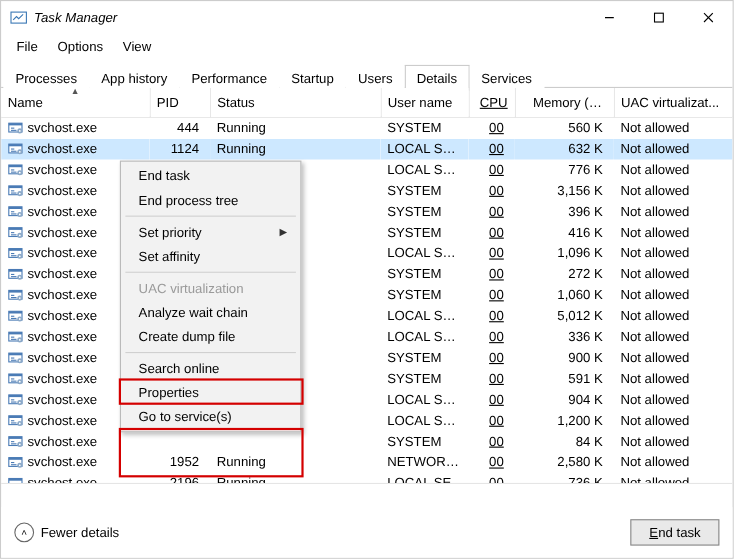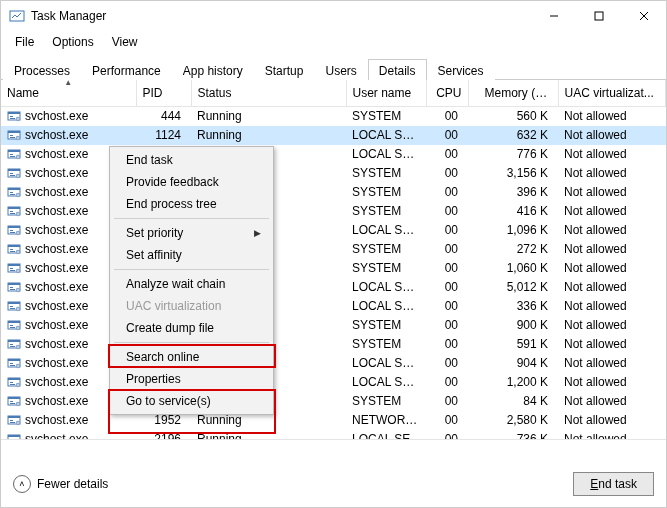--- a/index.html
+++ b/index.html
@@ -13,20 +13,21 @@
     overflow: hidden;
     position: relative;
     border: 1px solid #ccc;
   }
   
   .titlebar {
     display: flex;
     align-items: center;
     height: 30px;
     padding-left: 8px;
+    font-style: italic;
   }
   .titlebar .app-icon {
     width: 16px; height: 16px; margin-right: 6px;
     display: inline-flex; align-items: center; justify-content: center;
   }
   .titlebar .title { flex: 0 0 auto; }
   .titlebar .spacer { flex: 1; }
   .winbtns { display: flex; }
   .winbtn {
     width: 45px; height: 30px;
@@ -98,21 +99,21 @@
     white-space: nowrap;
     overflow: hidden;
     text-overflow: ellipsis;
     height: 19px;
   }
   tbody tr.selected td { background: #cde8ff; }
   .col-name { width: 135px; }
   .col-pid { width: 55px; }
   .col-status { width: 155px; }
   .col-user { width: 80px; }
-  .col-cpu { width: 42px; text-align: right; }
+  .col-cpu { width: 42px; text-align: right; text-decoration: underline; }
   .col-mem { width: 90px; text-align: right; padding-left: 16px; }
   .col-uac { width: auto; }
   td.col-pid, td.col-cpu, td.col-mem { text-align: right; padding-right: 10px; }
   .proc-icon {
     display: inline-block;
     width: 14px; height: 12px;
     vertical-align: -2px;
     margin-right: 4px;
   }
   
@@ -207,22 +208,22 @@
 </div>
 
 <div class="menubar">
   <div class="menu-item">File</div>
   <div class="menu-item">Options</div>
   <div class="menu-item">View</div>
 </div>
 
 <div class="tabs">
   <div class="tab">Processes</div>
+  <div class="tab">App history</div>
   <div class="tab">Performance</div>
-  <div class="tab">App history</div>
   <div class="tab">Startup</div>
   <div class="tab">Users</div>
   <div class="tab active">Details</div>
   <div class="tab">Services</div>
 </div>
 
 <div class="table-wrap">
   <table>
     <thead>
       <tr>
@@ -526,31 +527,30 @@
           <td class="col-cpu">00</td>
           <td class="col-mem">736 K</td>
           <td class="col-uac">Not allowed</td>
         </tr>
       </tbody>
   </table>
 </div>
 
 <div class="context-menu">
   <div class="cm-item">End task</div>
-  <div class="cm-item">Provide feedback</div>
   <div class="cm-item">End process tree</div>
   <div class="cm-sep"></div>
   <div class="cm-item">
     <span>Set priority</span>
     <span class="submenu-arrow">▶</span>
   </div>
   <div class="cm-item">Set affinity</div>
   <div class="cm-sep"></div>
+  <div class="cm-item disabled">UAC virtualization</div>
   <div class="cm-item">Analyze wait chain</div>
-  <div class="cm-item disabled">UAC virtualization</div>
   <div class="cm-item">Create dump file</div>
   <div class="cm-sep"></div>
   <div class="cm-item">Search online</div>
   <div class="cm-item">Properties</div>
   <div class="cm-item">Go to service(s)</div>
 </div>
 
 <div class="redbox" style="left:107px; top:343px; width:168px; height:24px;"></div>
 <div class="redbox" style="left:107px; top:388px; width:168px; height:45px;"></div>
 

